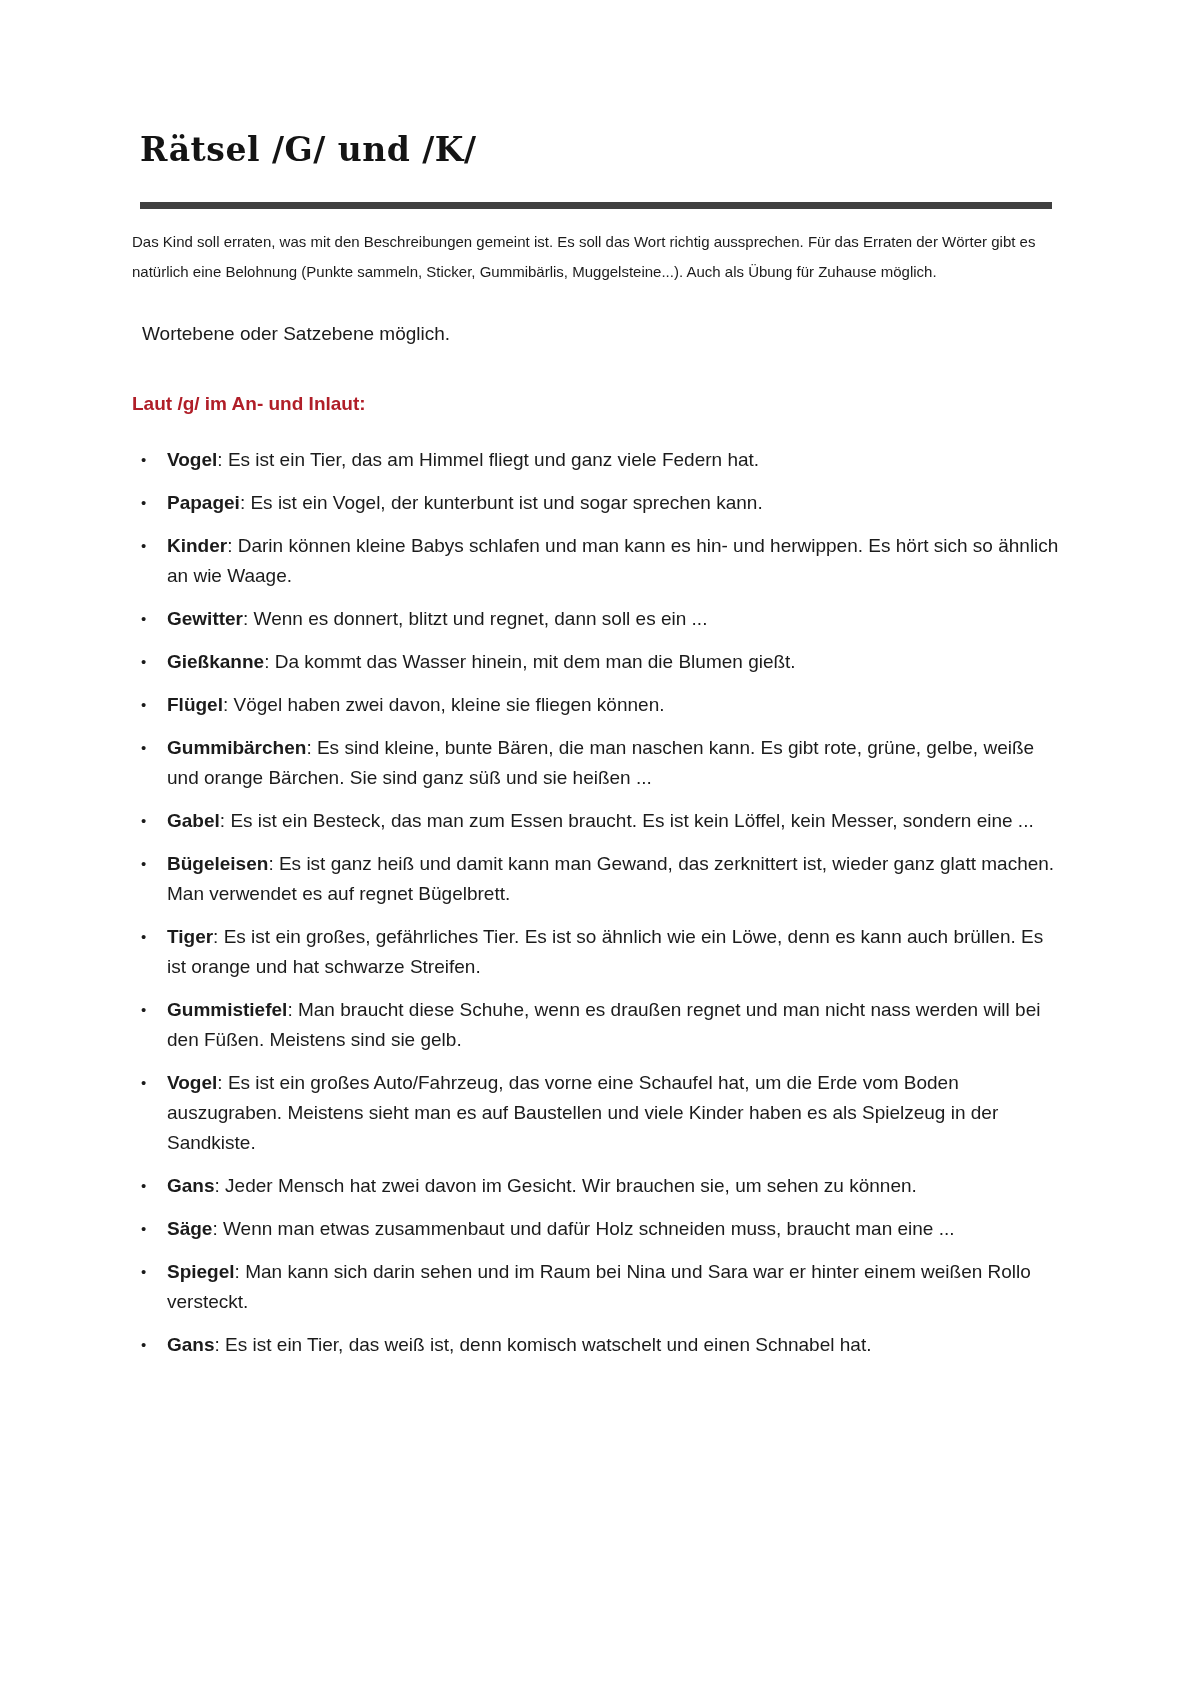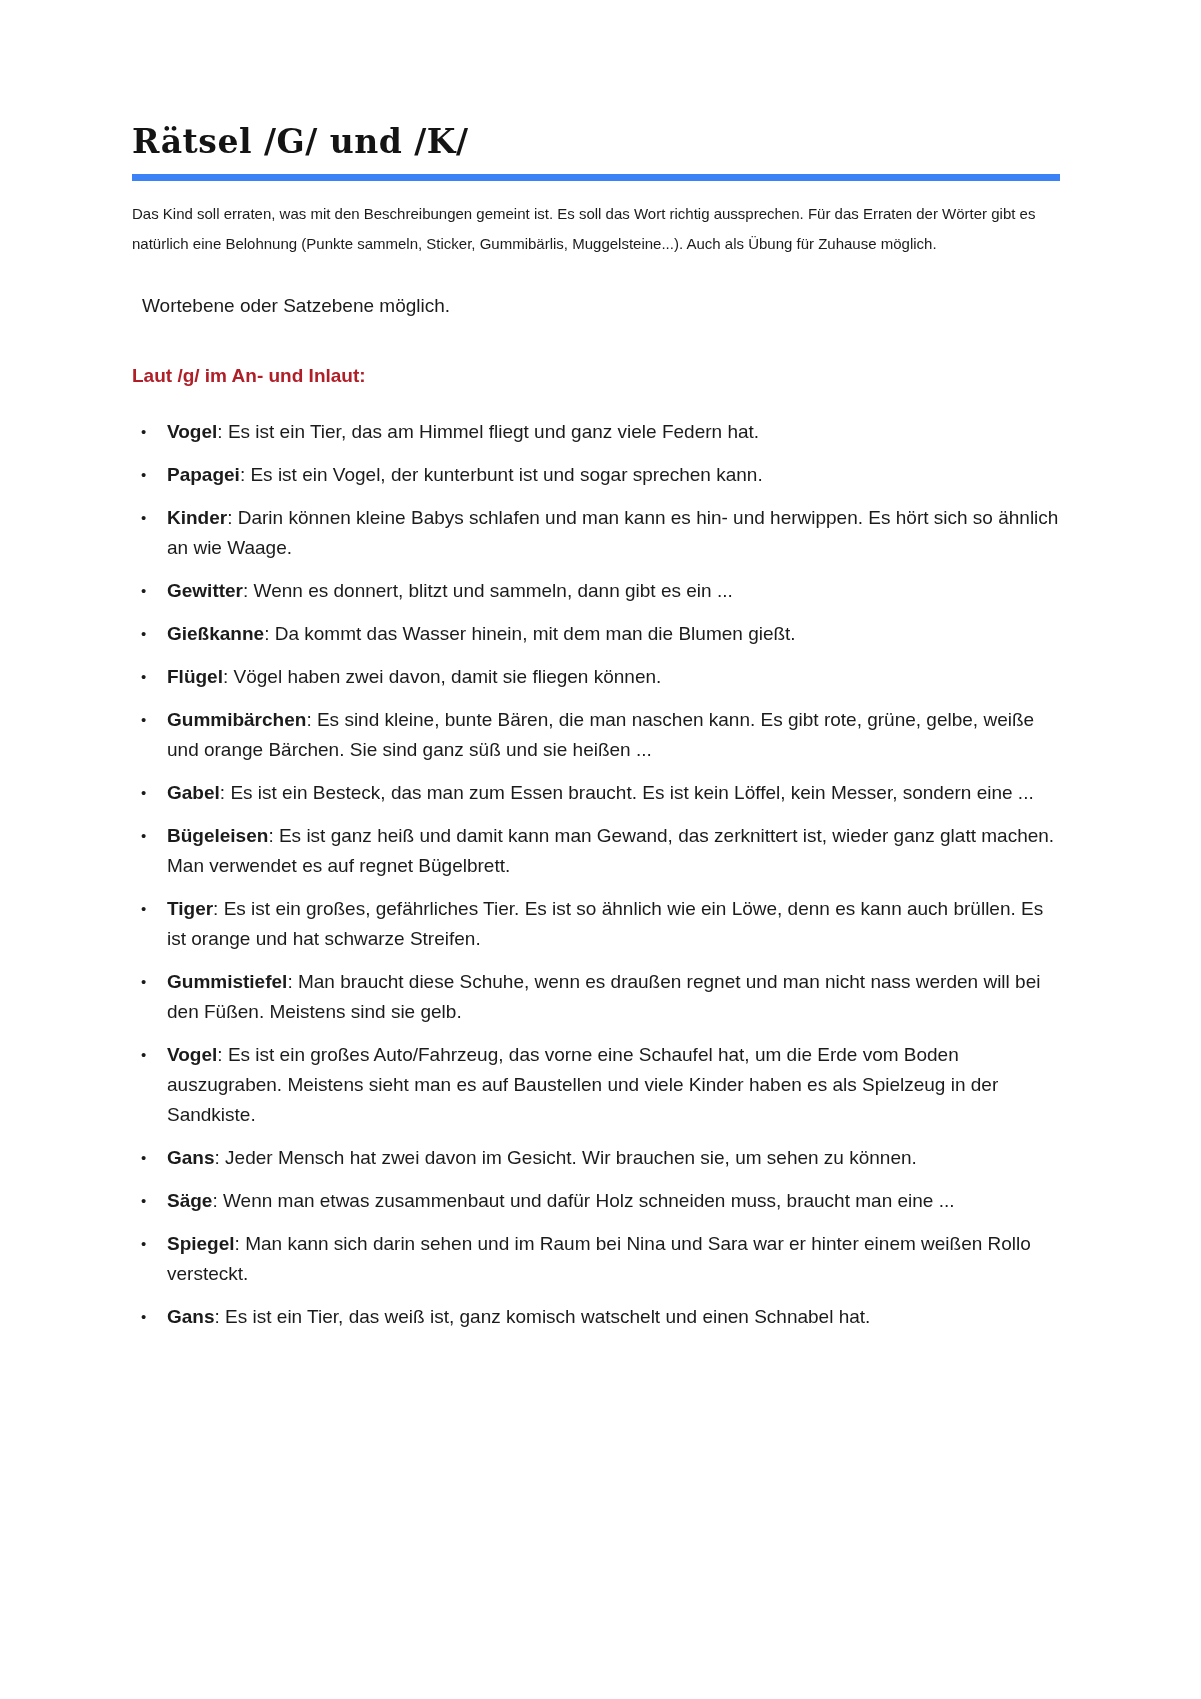--- a/index.html
+++ b/index.html
@@ -16,23 +16,23 @@
     width: 1201px;
     height: 1699px;
     padding: 122px 141px 0 132px;
   }
   .doc-title {
     font-family: "DejaVu Serif", serif;
     font-weight: bold;
     font-size: 33px;
     letter-spacing: 0.5px;
     color: #141414;
-    margin: 0;
-    padding-bottom: 13px;
-    border-bottom: 7px solid #3b82f6;
+    margin: 8px;
+    padding-bottom: 33px;
+    border-bottom: 7px solid #404040;
   }
   .intro {
     margin: 18px 0 0 0;
     font-size: 15px;
     line-height: 30px;
   }
   .note {
     margin: 32px 0 0 10px;
     font-size: 19px;
     line-height: 30px;
@@ -94,31 +94,31 @@
       <p class="item-text"><strong class="word">Papagei</strong><span>: </span><span>Es ist ein Vogel, der kunterbunt ist und sogar sprechen kann.</span></p>
     </li>
 
     <li>
       <span class="bullet">•</span>
       <p class="item-text"><strong class="word">Kinder</strong><span>: </span><span>Darin können kleine Babys schlafen und man kann es hin- und herwippen. Es hört sich so ähnlich an wie Waage.</span></p>
     </li>
 
     <li>
       <span class="bullet">•</span>
-      <p class="item-text"><strong class="word">Gewitter</strong><span>: </span><span>Wenn es donnert, blitzt und sammeln, dann gibt es ein ...</span></p>
+      <p class="item-text"><strong class="word">Gewitter</strong><span>: </span><span>Wenn es donnert, blitzt und regnet, dann soll es ein ...</span></p>
     </li>
 
     <li>
       <span class="bullet">•</span>
       <p class="item-text"><strong class="word">Gießkanne</strong><span>: </span><span>Da kommt das Wasser hinein, mit dem man die Blumen gießt.</span></p>
     </li>
 
     <li>
       <span class="bullet">•</span>
-      <p class="item-text"><strong class="word">Flügel</strong><span>: </span><span>Vögel haben zwei davon, damit sie fliegen können.</span></p>
+      <p class="item-text"><strong class="word">Flügel</strong><span>: </span><span>Vögel haben zwei davon, kleine sie fliegen können.</span></p>
     </li>
 
     <li>
       <span class="bullet">•</span>
       <p class="item-text"><strong class="word">Gummibärchen</strong><span>: </span><span>Es sind kleine, bunte Bären, die man naschen kann. Es gibt rote, grüne, gelbe, weiße und orange Bärchen. Sie sind ganz süß und sie heißen ...</span></p>
     </li>
 
     <li>
       <span class="bullet">•</span>
       <p class="item-text"><strong class="word">Gabel</strong><span>: </span><span>Es ist ein Besteck, das man zum Essen braucht. Es ist kein Löffel, kein Messer, sondern eine ...</span></p>
@@ -154,17 +154,17 @@
       <p class="item-text"><strong class="word">Säge</strong><span>: </span><span>Wenn man etwas zusammenbaut und dafür Holz schneiden muss, braucht man eine ...</span></p>
     </li>
 
     <li>
       <span class="bullet">•</span>
       <p class="item-text"><strong class="word">Spiegel</strong><span>: </span><span>Man kann sich darin sehen und im Raum bei Nina und Sara war er hinter einem weißen Rollo versteckt.</span></p>
     </li>
 
     <li>
       <span class="bullet">•</span>
-      <p class="item-text"><strong class="word">Gans</strong><span>: </span><span>Es ist ein Tier, das weiß ist, ganz komisch watschelt und einen Schnabel hat.</span></p>
+      <p class="item-text"><strong class="word">Gans</strong><span>: </span><span>Es ist ein Tier, das weiß ist, denn komisch watschelt und einen Schnabel hat.</span></p>
     </li>
   </ul>
 
 </div>
 
 </body></html>

